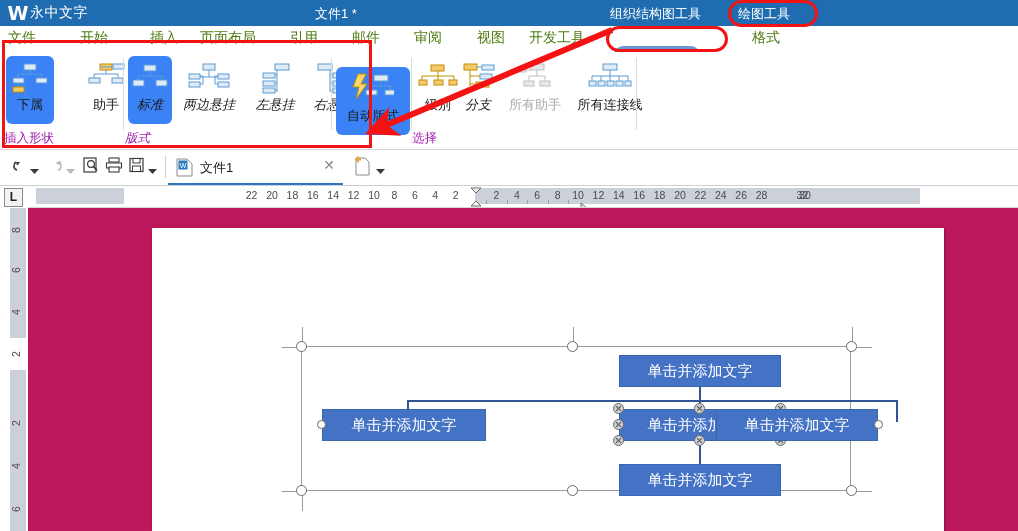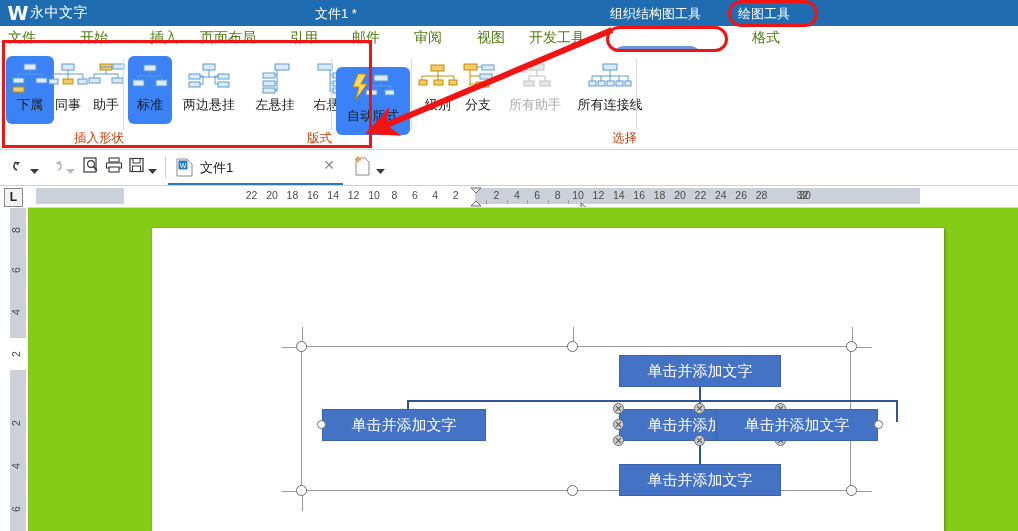--- a/index.html
+++ b/index.html
@@ -51,22 +51,22 @@
   
   .ribbon{
     position:absolute; left:0; top:52px; width:1018px; height:98px;
     background:#ffffff; border-bottom:1px solid #d4d4d4;
   }
   .rgroup{ position:absolute; top:0; height:98px; }
   .rgroup .sep{
     position:absolute; right:0; top:6px; width:1px; height:72px; background:#dcdcdc;
   }
   .rgroup-label{
-    position:absolute; bottom:3px; width:100%; text-align:right;
-    font-size:12.5px; color:#c2410c;
+    position:absolute; bottom:3px; width:100%; text-align:left;
+    font-size:12.5px; color:#a21caf;
   }
   .ritem{
     position:absolute; top:4px; width:48px; height:68px;
     text-align:center; cursor:default;
   }
   .ritem.sel{ background:#3b82f6;border-radius:6px; }
   .ritem .ic{ display:block; height:42px; padding-top:6px; }
   .ritem .lbl{
     display:block; font-size:13px; color:#1a1a1a; line-height:14px;
     white-space:nowrap;
@@ -117,21 +117,21 @@
   }
   .corner-btn{
     position:absolute; left:4px; top:188px; width:19px; height:19px;
     border:1px solid #8a8a8a; background:#f3f3f3;
     font-size:12px; font-weight:bold; text-align:center; line-height:17px; color:#222;
   }
 
   
   .canvas{
     position:absolute; left:28px; top:208px; width:990px; height:323px;
-    background:#84cc16;
+    background:#be185d;
   }
   .page{
     position:absolute; left:124px; top:20px; width:792px; height:303px;
     background:#ffffff; box-shadow:1px 1px 3px rgba(0,0,0,.35);
   }
 
   
   .orgframe{
     position:absolute; left:149px; top:118px; width:550px; height:145px;
     border:1px solid #9a9a9a;
@@ -202,52 +202,38 @@
               <line x1="8" y1="12" x2="32" y2="12" stroke="#5b9bd5" stroke-width="1"></line>
       <line x1="8" y1="12" x2="8" y2="16" stroke="#5b9bd5" stroke-width="1"></line>
               <line x1="32" y1="12" x2="32" y2="16" stroke="#5b9bd5" stroke-width="1"></line>
       <rect x="3" y="16" width="11" height="5" fill="#deebf7" stroke="#5b9bd5" stroke-width="1"></rect>
               <rect x="26" y="16" width="11" height="5" fill="#deebf7" stroke="#5b9bd5" stroke-width="1"></rect>
       <line x1="8" y1="21" x2="8" y2="25" stroke="#5b9bd5" stroke-width="1"></line>
               <rect x="3" y="25" width="11" height="5" fill="#f6c96b" stroke="#bf8f00" stroke-width="1"></rect>
             </svg></span>
           <span class="lbl">下属</span>
         </div>
-        <div class="ritem" style="left: 40px; width: 48px;">
-          <span class="ic"><svg width="40" height="34" viewBox="0 0 40 34">
-      <rect x="14" y="2" width="12" height="6" fill="#deebf7" stroke="#5b9bd5" stroke-width="1"></rect>
-              <line x1="20" y1="8" x2="20" y2="12" stroke="#5b9bd5" stroke-width="1"></line>
-              <line x1="5" y1="12" x2="35" y2="12" stroke="#5b9bd5" stroke-width="1"></line>
-      <line x1="5" y1="12" x2="5" y2="17" stroke="#5b9bd5" stroke-width="1"></line>
-              <line x1="20" y1="12" x2="20" y2="17" stroke="#5b9bd5" stroke-width="1"></line>
-              <line x1="35" y1="12" x2="35" y2="17" stroke="#5b9bd5" stroke-width="1"></line>
-      <rect x="1" y="17" width="9" height="5" fill="#deebf7" stroke="#5b9bd5" stroke-width="1"></rect>
-              <rect x="15" y="17" width="10" height="5" fill="#f6c96b" stroke="#bf8f00" stroke-width="1"></rect>
-              <rect x="30" y="17" width="9" height="5" fill="#deebf7" stroke="#5b9bd5" stroke-width="1"></rect>
-            </svg></span>
-          <span class="lbl">同事</span>
-        </div>
         <div class="ritem" style="left: 78px; width: 48px;">
           <span class="ic"><svg width="40" height="34" viewBox="0 0 40 34">
       <rect x="14" y="2" width="12" height="6" fill="#f6c96b" stroke="#bf8f00" stroke-width="1"></rect>
               <line x1="20" y1="8" x2="20" y2="12" stroke="#5b9bd5" stroke-width="1"></line>
               <line x1="8" y1="12" x2="32" y2="12" stroke="#5b9bd5" stroke-width="1"></line>
       <line x1="8" y1="12" x2="8" y2="16" stroke="#5b9bd5" stroke-width="1"></line>
               <line x1="32" y1="12" x2="32" y2="16" stroke="#5b9bd5" stroke-width="1"></line>
       <rect x="3" y="16" width="11" height="5" fill="#deebf7" stroke="#5b9bd5" stroke-width="1"></rect>
               <rect x="26" y="16" width="11" height="5" fill="#deebf7" stroke="#5b9bd5" stroke-width="1"></rect>
       <line x1="14" y1="5" x2="26" y2="5" stroke="#5b9bd5" stroke-width="1"></line>
               <rect x="27" y="2" width="11" height="5" fill="#deebf7" stroke="#5b9bd5" stroke-width="1"></rect>
             </svg></span>
           <span class="lbl">助手</span>
         </div>
         <div class="rgroup-label">插入形状</div>
         <div class="sep"></div>
       </div>
-      <div class="rgroup" style="left: 125px; width: 207px;">
+      <div class="rgroup" style="left: 125px; width: 207px; font-style: italic;">
         <div class="ritem sel" style="left: 3px; width: 44px;">
           <span class="ic"><svg width="40" height="34" viewBox="0 0 40 34">
       <rect x="14" y="3" width="12" height="6" fill="#deebf7" stroke="#5b9bd5" stroke-width="1"></rect>
               <line x1="20" y1="9" x2="20" y2="14" stroke="#5b9bd5" stroke-width="1"></line>
               <line x1="8" y1="14" x2="32" y2="14" stroke="#5b9bd5" stroke-width="1"></line>
       <line x1="8" y1="14" x2="8" y2="18" stroke="#5b9bd5" stroke-width="1"></line>
               <line x1="32" y1="14" x2="32" y2="18" stroke="#5b9bd5" stroke-width="1"></line>
       <rect x="3" y="18" width="11" height="6" fill="#deebf7" stroke="#5b9bd5" stroke-width="1"></rect>
               <rect x="26" y="18" width="11" height="6" fill="#deebf7" stroke="#5b9bd5" stroke-width="1"></rect>
             </svg></span>
@@ -324,21 +310,21 @@
               <line x1="4" y1="14" x2="36" y2="14" stroke="#bf8f00" stroke-width="1"></line>
       <line x1="4" y1="14" x2="4" y2="18" stroke="#bf8f00" stroke-width="1"></line>
               <line x1="20" y1="14" x2="20" y2="18" stroke="#bf8f00" stroke-width="1"></line>
               <line x1="36" y1="14" x2="36" y2="18" stroke="#bf8f00" stroke-width="1"></line>
       <rect x="1" y="18" width="8" height="5" fill="#f6c96b" stroke="#bf8f00" stroke-width="1"></rect>
               <rect x="16" y="18" width="9" height="5" fill="#f6c96b" stroke="#bf8f00" stroke-width="1"></rect>
               <rect x="31" y="18" width="8" height="5" fill="#f6c96b" stroke="#bf8f00" stroke-width="1"></rect>
             </svg></span>
           <span class="lbl">级别</span>
         </div>
-        <div class="ritem" style="left: 42px; width: 48px;">
+        <div class="ritem" style="left: 42px; width: 48px; font-style: italic;">
           <span class="ic"><svg width="40" height="34" viewBox="0 0 40 34">
       <rect x="6" y="2" width="13" height="6" fill="#f6c96b" stroke="#bf8f00" stroke-width="1"></rect>
               <line x1="12" y1="8" x2="12" y2="24" stroke="#bf8f00" stroke-width="1"></line>
       <rect x="24" y="3" width="12" height="5" fill="#deebf7" stroke="#5b9bd5" stroke-width="1"></rect>
               <line x1="19" y1="5" x2="24" y2="5" stroke="#5b9bd5" stroke-width="1"></line>
       <rect x="22" y="12" width="12" height="5" fill="#deebf7" stroke="#5b9bd5" stroke-width="1"></rect>
               <line x1="12" y1="14" x2="22" y2="14" stroke="#bf8f00" stroke-width="1"></line>
       <rect x="18" y="20" width="13" height="5" fill="#f6c96b" stroke="#bf8f00" stroke-width="1"></rect>
               <line x1="12" y1="22" x2="18" y2="22" stroke="#bf8f00" stroke-width="1"></line>
             </svg></span>

